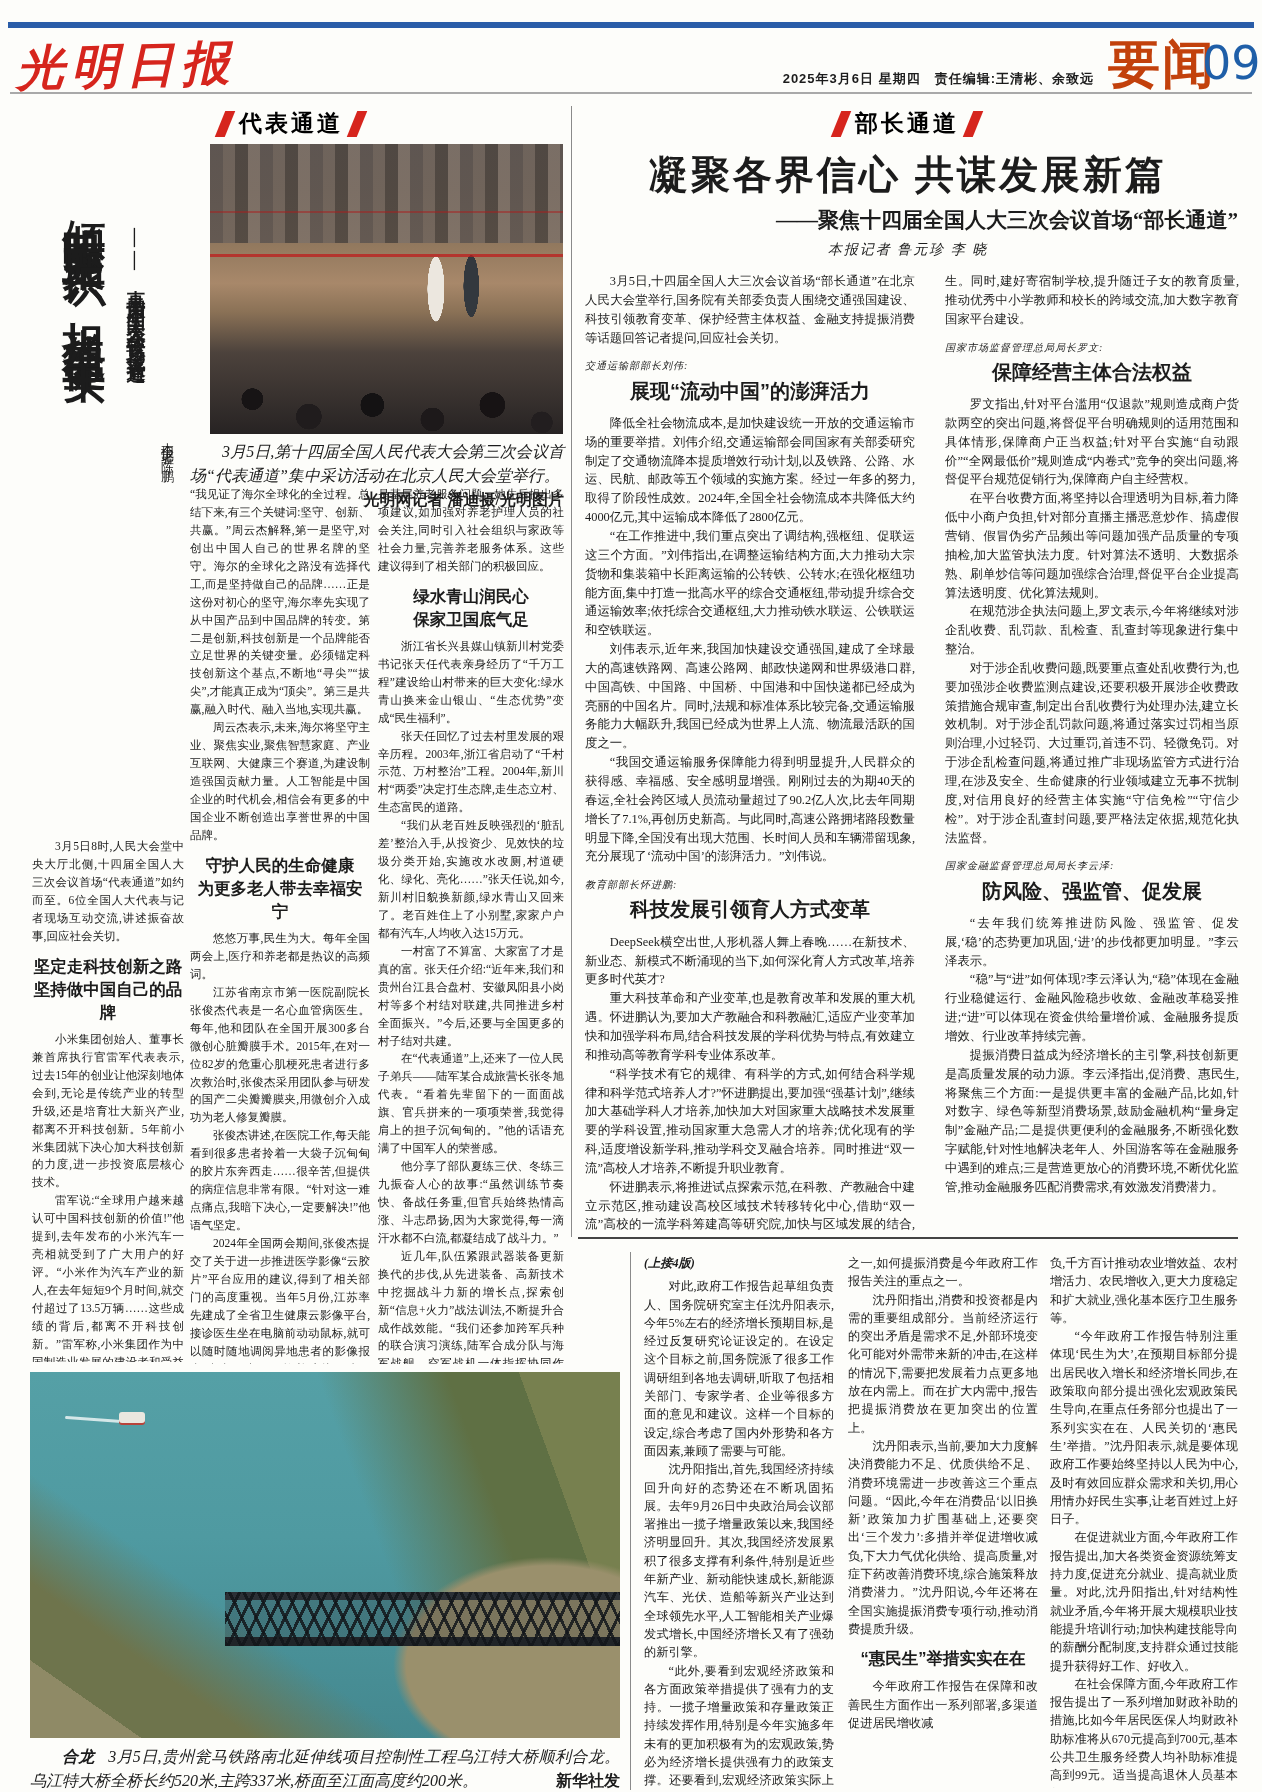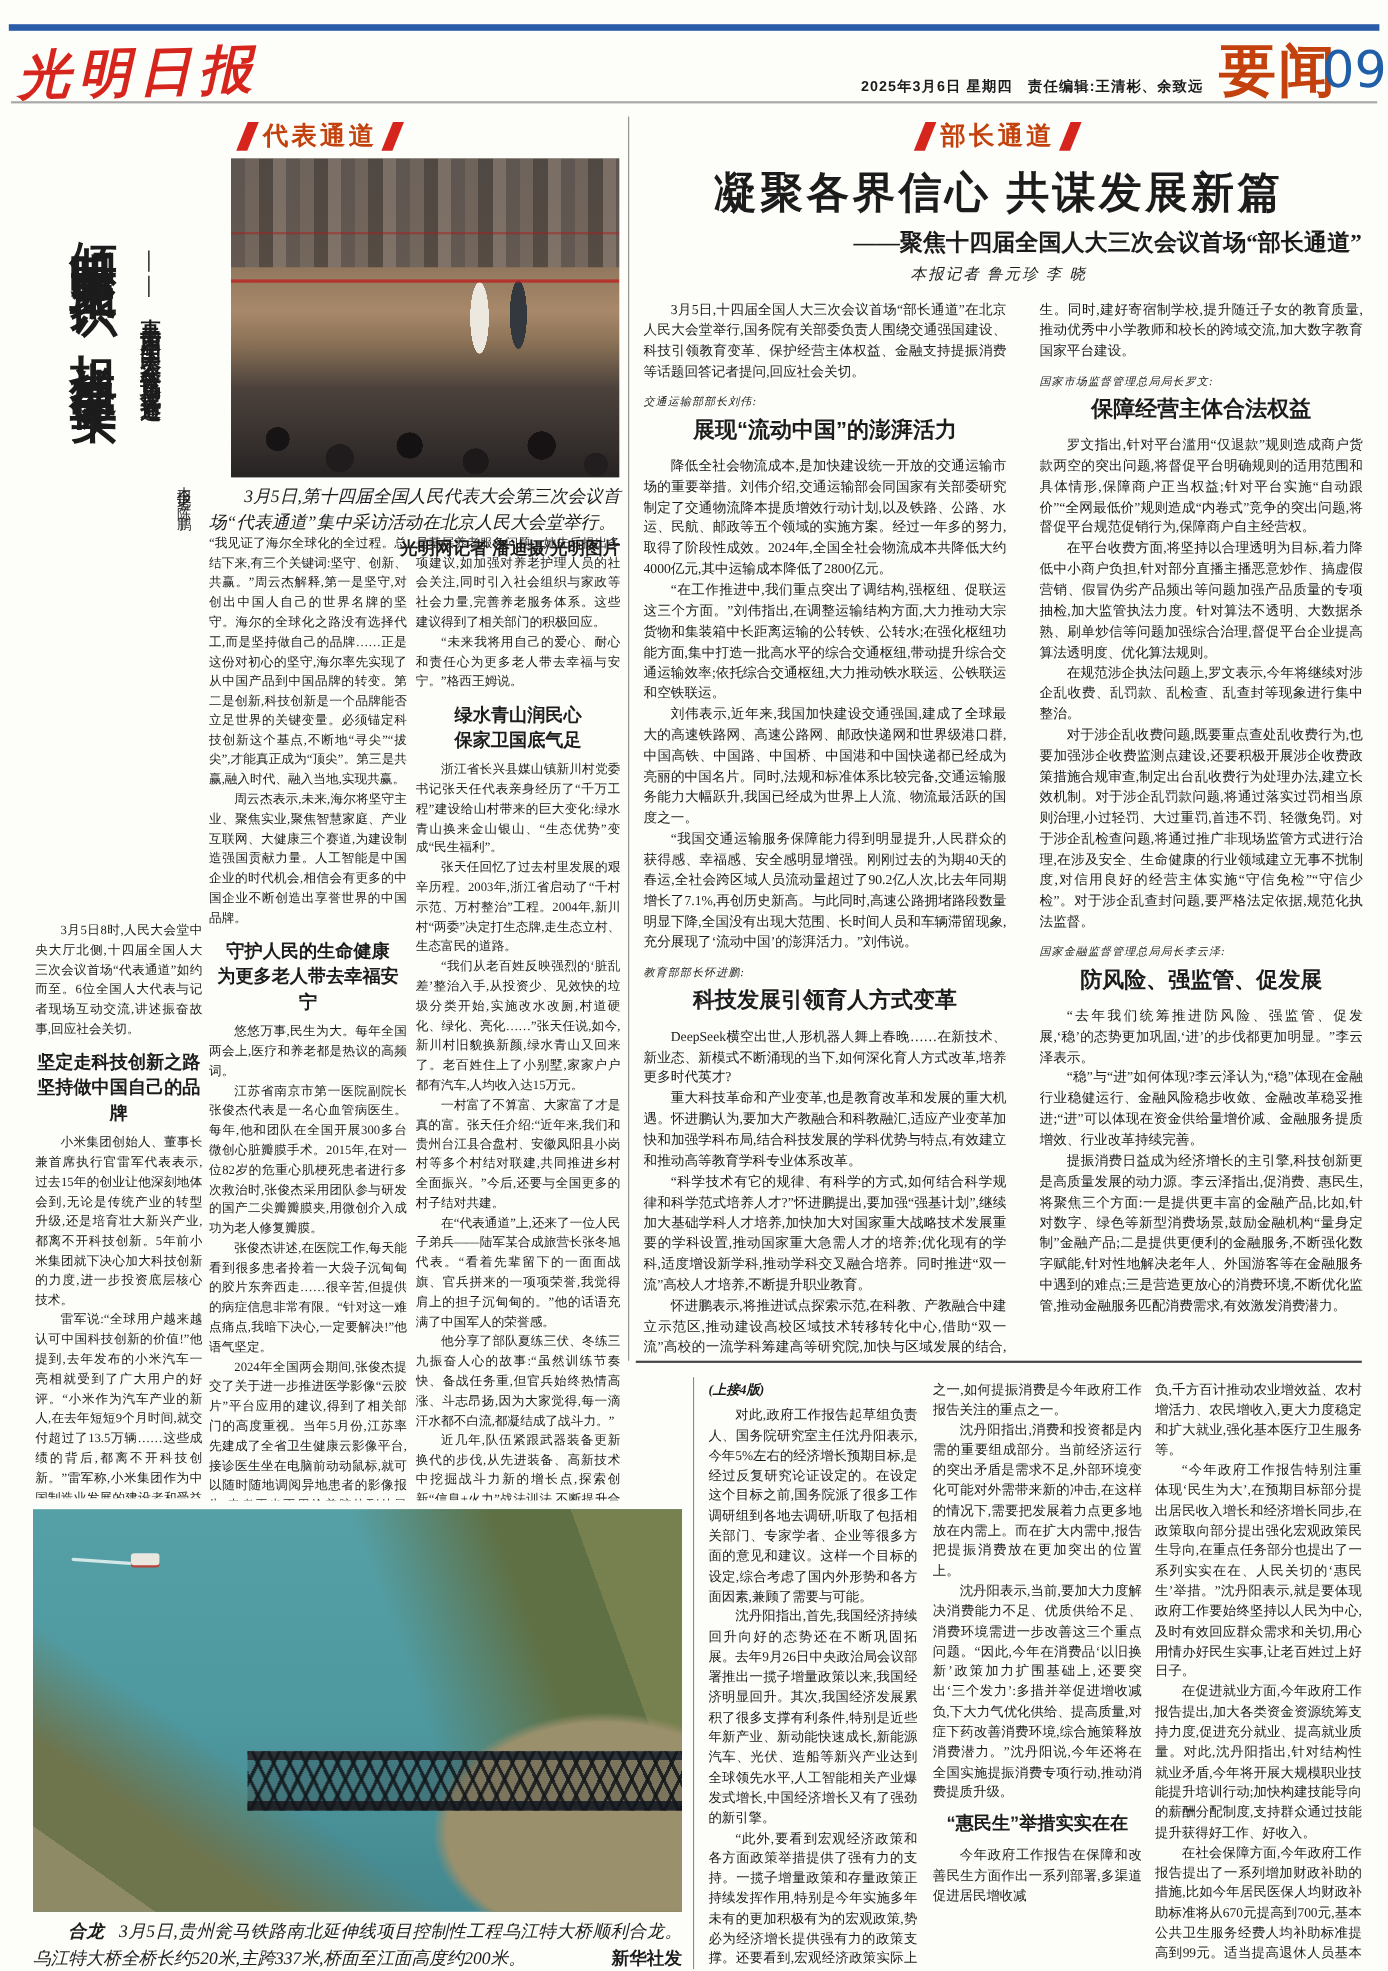--- a/index.html
+++ b/index.html
@@ -10,21 +10,21 @@
   .masthead{position:absolute;left:16px;top:34px;font-size:48px;font-weight:bold;font-style:italic;
             color:#d6251d;letter-spacing:7px;font-family:"DejaVu Serif",serif;transform:rotate(-1.5deg);}
   .dateline{position:absolute;right:168px;top:70px;font-size:13px;font-weight:bold;letter-spacing:1px;
             font-family:"Liberation Sans",sans-serif;}
   .dateline span{margin-left:14px;}
   .section-name{position:absolute;left:1108px;top:30px;font-size:52px;font-weight:700;color:#c2410c;
             font-family:"Liberation Sans",sans-serif;letter-spacing:2px;}
   .page-num{position:absolute;left:1202px;top:36px;font-size:46px;color:#1f5fa8;font-family:"DejaVu Sans",sans-serif;}
   .header-rule{position:absolute;left:10px;top:92px;width:1242px;height:2px;background:#a9a9a9;}
   
-  .channel-tag{position:absolute;display:flex;align-items:center;gap:9px;color:#c2410c;
+  .channel-tag{position:absolute;display:flex;align-items:center;gap:9px;color:#000000;
                font-weight:900;font-size:23px;font-family:"Liberation Sans",sans-serif;letter-spacing:3px;}
   .slash{width:10px;height:26px;background:#d6251d;transform:skewX(-22deg);}
   .tag-left{left:220px;top:108px;}
   .tag-right{left:836px;top:108px;}
   
   .photo1{position:absolute;left:210px;top:144px;width:353px;height:290px;overflow:hidden;
     background:
       radial-gradient(circle 11px at 12% 88%,#171415 98%,transparent),
       radial-gradient(circle 13px at 28% 94%,#201c1d 98%,transparent),
       radial-gradient(circle 12px at 46% 90%,#141213 98%,transparent),
@@ -150,21 +150,20 @@
       <p class="para">周云杰表示,未来,海尔将坚守主业、聚焦实业,聚焦智慧家庭、产业互联网、大健康三个赛道,为建设制造强国贡献力量。人工智能是中国企业的时代机会,相信会有更多的中国企业不断创造出享誉世界的中国品牌。</p>
       <div class="col-subhead">守护人民的生命健康
 为更多老人带去幸福安宁</div>
       <p class="para">悠悠万事,民生为大。每年全国两会上,医疗和养老都是热议的高频词。</p>
       <p class="para">江苏省南京市第一医院副院长张俊杰代表是一名心血管病医生。每年,他和团队在全国开展300多台微创心脏瓣膜手术。2015年,在对一位82岁的危重心肌梗死患者进行多次救治时,张俊杰采用团队参与研发的国产二尖瓣瓣膜夹,用微创介入成功为老人修复瓣膜。</p>
       <p class="para">张俊杰讲述,在医院工作,每天能看到很多患者拎着一大袋子沉甸甸的胶片东奔西走……很辛苦,但提供的病症信息非常有限。“针对这一难点痛点,我暗下决心,一定要解决!”他语气坚定。</p>
       <p class="para">2024年全国两会期间,张俊杰提交了关于进一步推进医学影像“云胶片”平台应用的建议,得到了相关部门的高度重视。当年5月份,江苏率先建成了全省卫生健康云影像平台,接诊医生坐在电脑前动动鼠标,就可以随时随地调阅异地患者的影像报告,患者再也不用拎着胶片到处寻医。据估计,平台建成以后,江苏省全年可以减少重复检查的费用约20亿元。去年11月份,国家卫健委等7部门联合公布了《关于进一步推进医疗机构检查检验结果互认的指导意见》。</p>
     </div>
   <div class="newscol left-col colC">
       <p class="para cont">是基层养老服务问题。她先后提出多项建议,如加强对养老护理人员的社会关注,同时引入社会组织与家政等社会力量,完善养老服务体系。这些建议得到了相关部门的积极回应。</p>
-      <p class="para">“未来我将用自己的爱心、耐心和责任心为更多老人带去幸福与安宁。”格西王姆说。</p>
       <div class="col-subhead">绿水青山润民心
 保家卫国底气足</div>
       <p class="para">浙江省长兴县媒山镇新川村党委书记张天任代表亲身经历了“千万工程”建设给山村带来的巨大变化:绿水青山换来金山银山、“生态优势”变成“民生福利”。</p>
       <p class="para">张天任回忆了过去村里发展的艰辛历程。2003年,浙江省启动了“千村示范、万村整治”工程。2004年,新川村“两委”决定打生态牌,走生态立村、生态富民的道路。</p>
       <p class="para">“我们从老百姓反映强烈的‘脏乱差’整治入手,从投资少、见效快的垃圾分类开始,实施改水改厕,村道硬化、绿化、亮化……”张天任说,如今,新川村旧貌换新颜,绿水青山又回来了。老百姓住上了小别墅,家家户户都有汽车,人均收入达15万元。</p>
       <p class="para">一村富了不算富、大家富了才是真的富。张天任介绍:“近年来,我们和贵州台江县合盘村、安徽凤阳县小岗村等多个村结对联建,共同推进乡村全面振兴。”今后,还要与全国更多的村子结对共建。</p>
       <p class="para">在“代表通道”上,还来了一位人民子弟兵——陆军某合成旅营长张冬旭代表。“看着先辈留下的一面面战旗、官兵拼来的一项项荣誉,我觉得肩上的担子沉甸甸的。”他的话语充满了中国军人的荣誉感。</p>
       <p class="para">他分享了部队夏练三伏、冬练三九振奋人心的故事:“虽然训练节奏快、备战任务重,但官兵始终热情高涨、斗志昂扬,因为大家觉得,每一滴汗水都不白流,都凝结成了战斗力。”</p>
       <p class="para">近几年,队伍紧跟武器装备更新换代的步伐,从先进装备、高新技术中挖掘战斗力新的增长点,探索创新“信息+火力”战法训法,不断提升合成作战效能。“我们还参加跨军兵种的联合演习演练,陆军合成分队与海军战舰、空军战机一体指挥协同作战。”张冬旭表示,大家有一个共同的感受,作战体系联合越紧,作战力量攥指成拳,实战能力不断跃升,大家保家卫国的底气更足了,制胜强敌的信心也更强了。</p>
     </div>

